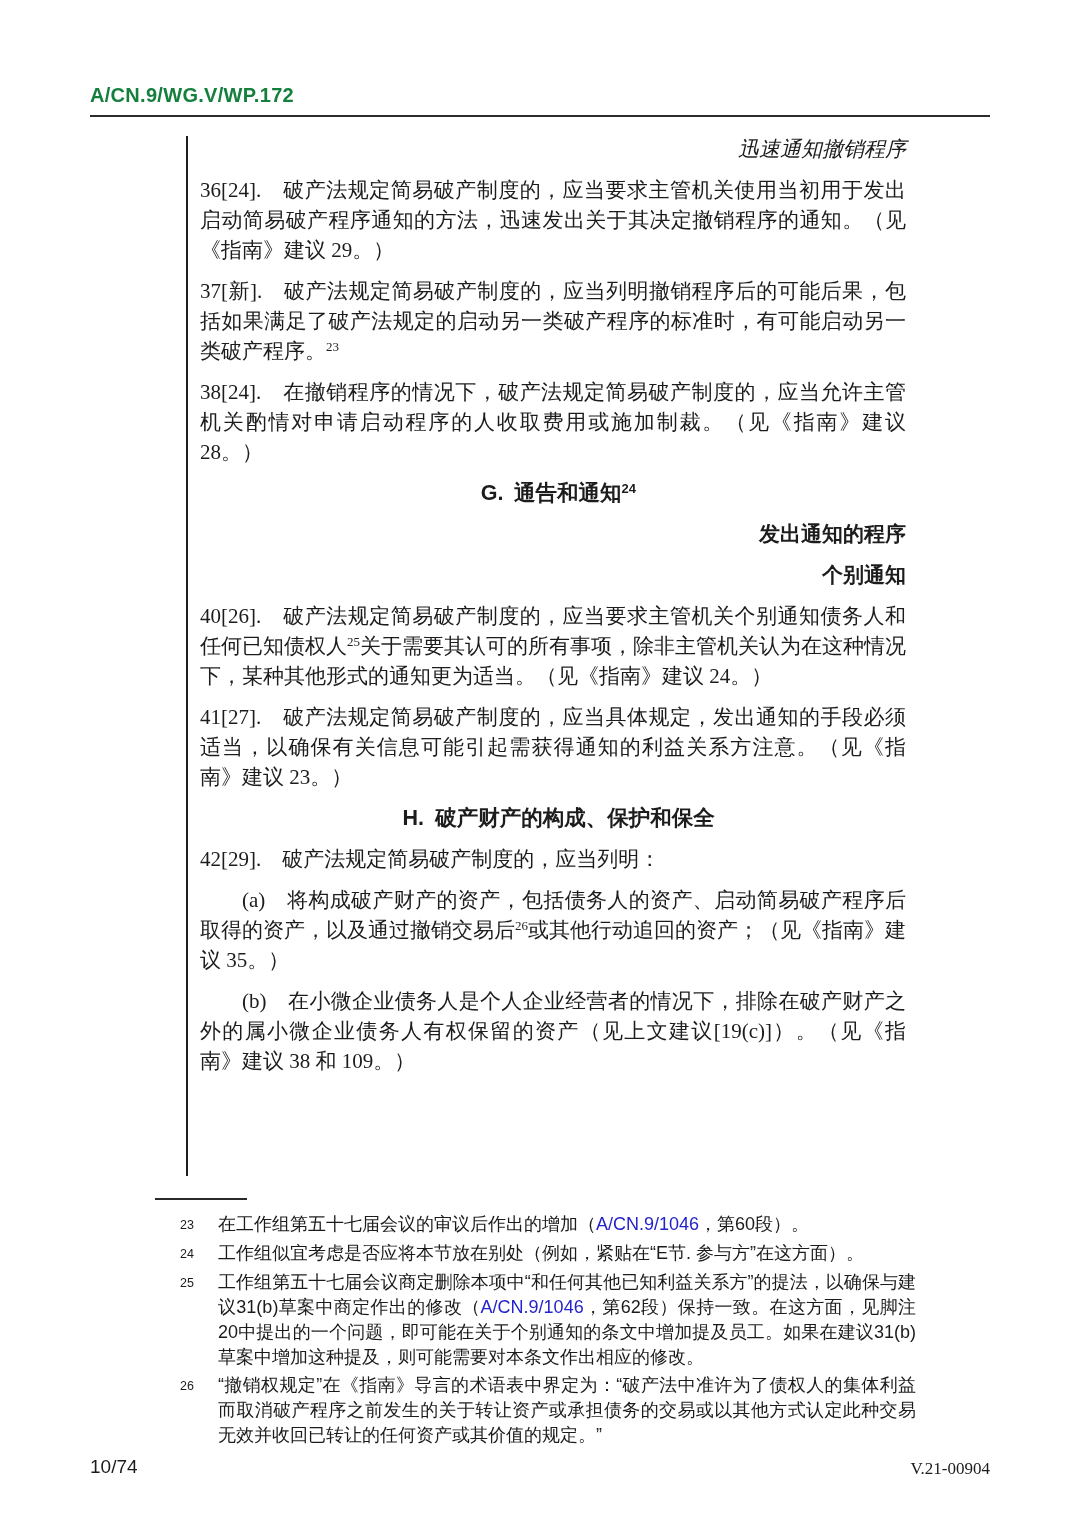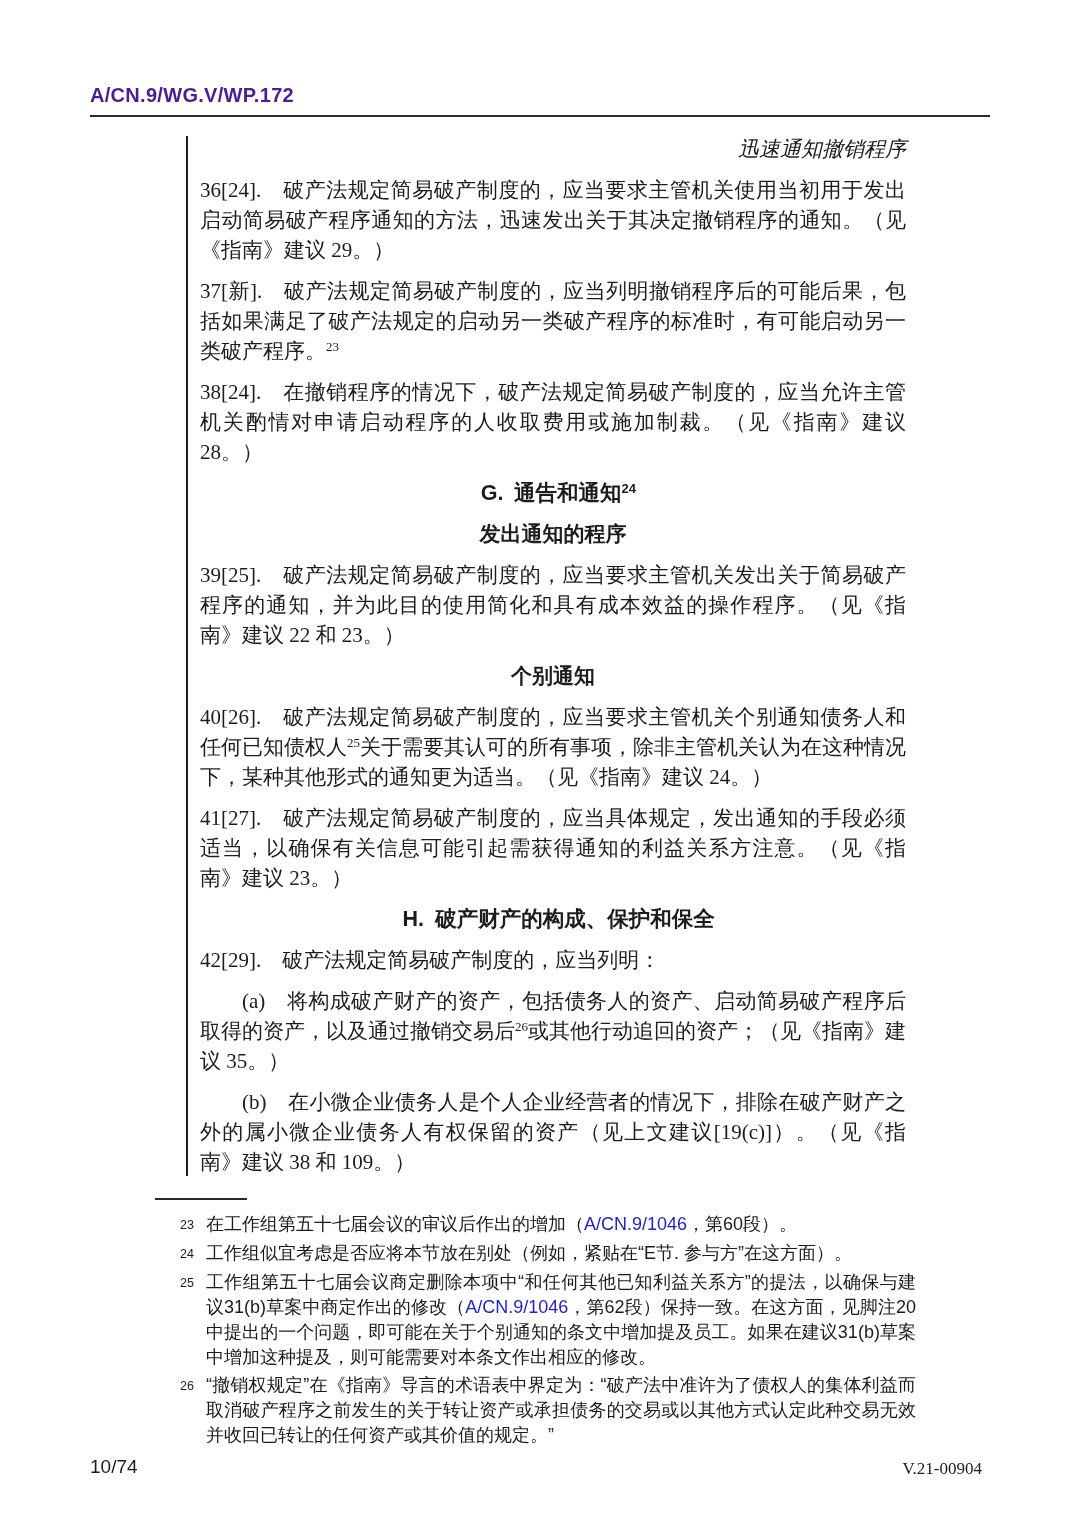--- a/index.html
+++ b/index.html
@@ -15,21 +15,21 @@
   }
   
   .doc-symbol {
     position: absolute;
     left: 90px;
     top: 84px;
     font-family: "Liberation Sans", "DejaVu Sans", sans-serif;
     font-weight: bold;
     font-size: 20px;
     letter-spacing: 0.3px;
-    color: #4c1d95;
+    color: #15803d;
   }
   .header-rule {
     position: absolute;
     left: 90px;
     top: 115px;
     width: 900px;
     height: 0;
     border-top: 2px solid #2c2c2c;
   }
   
@@ -60,21 +60,21 @@
     font-family: "Liberation Sans", "DejaVu Sans", sans-serif;
     font-weight: bold;
     font-size: 21.5px;
     text-align: center;
   }
   .sec-label { display: inline-block; min-width: 44px; }
   .sub-heading {
     font-family: "Liberation Sans", "DejaVu Sans", sans-serif;
     font-weight: bold;
     font-size: 21px;
-    text-align: center;
+    text-align: right;
   }
   .sub-para { text-indent: 2em; }
   .content sup, .sec-heading sup {
     font-size: 13px;
     line-height: 0;
     vertical-align: 7px;
   }
   
   .fn-sep {
     position: absolute;
@@ -94,34 +94,34 @@
     line-height: 25px;
     color: #1b1b1b;
   }
   .fn { display: flex; margin-bottom: 3px; }
   .fn-num {
     flex: 0 0 26px;
     width: 26px;
     font-size: 12.5px;
     padding-top: 1px;
   }
-  .fn-body { flex: 1; text-align: justify; }
+  .fn-body { flex: 1; text-align: justify; margin-left: 12px; }
   .doc-link { color: #2323cb; text-decoration: none; cursor: pointer; }
   
   .footer-page {
     position: absolute;
     left: 90px;
     top: 1456px;
     font-family: "Liberation Sans", "DejaVu Sans", sans-serif;
     font-weight: normal;
     font-size: 19px;
   }
   .footer-ref {
     position: absolute;
-    right: 98px;
+    right: 90px;
     top: 1459px;
     font-family: "Liberation Serif", "DejaVu Serif", serif;
     font-size: 17px;
   }
 </style>
 </head>
 <body>
 
 <div class="page">
 
@@ -139,21 +139,20 @@
 
     <p class="para"><span>37[新].　破产法规定简易破产制度的，应当列明撤销程序后的可能后果，包括如果满足了破产法规定的启动另一类破产程序的标准时，有可能启动另一类破产程序。</span><sup>23</sup></p>
 
 
     <p class="para">38[24].　在撤销程序的情况下，破产法规定简易破产制度的，应当允许主管机关酌情对申请启动程序的人收取费用或施加制裁。（见《指南》建议 28。）</p>
 
     <h2 class="sec-heading"><span class="sec-label">G.</span><span>通告和通知</span><sup>24</sup></h2>
 
     <h3 class="sub-heading">发出通知的程序</h3>
 
-    <p class="para">39[25].　破产法规定简易破产制度的，应当要求主管机关发出关于简易破产程序的通知，并为此目的使用简化和具有成本效益的操作程序。（见《指南》建议 22 和 23。）</p>
 
     <h3 class="sub-heading">个别通知</h3>
 
     <p class="para"><span>40[26].　破产法规定简易破产制度的，应当要求主管机关个别通知债务人和任何已知债权人</span><sup>25</sup><span>关于需要其认可的所有事项，除非主管机关认为在这种情况下，某种其他形式的通知更为适当。（见《指南》建议 24。）</span></p>
 
 
     <p class="para">41[27].　破产法规定简易破产制度的，应当具体规定，发出通知的手段必须适当，以确保有关信息可能引起需获得通知的利益关系方注意。（见《指南》建议 23。）</p>
 
     <h2 class="sec-heading"><span class="sec-label">H.</span><span>破产财产的构成、保护和保全</span></h2>
 

